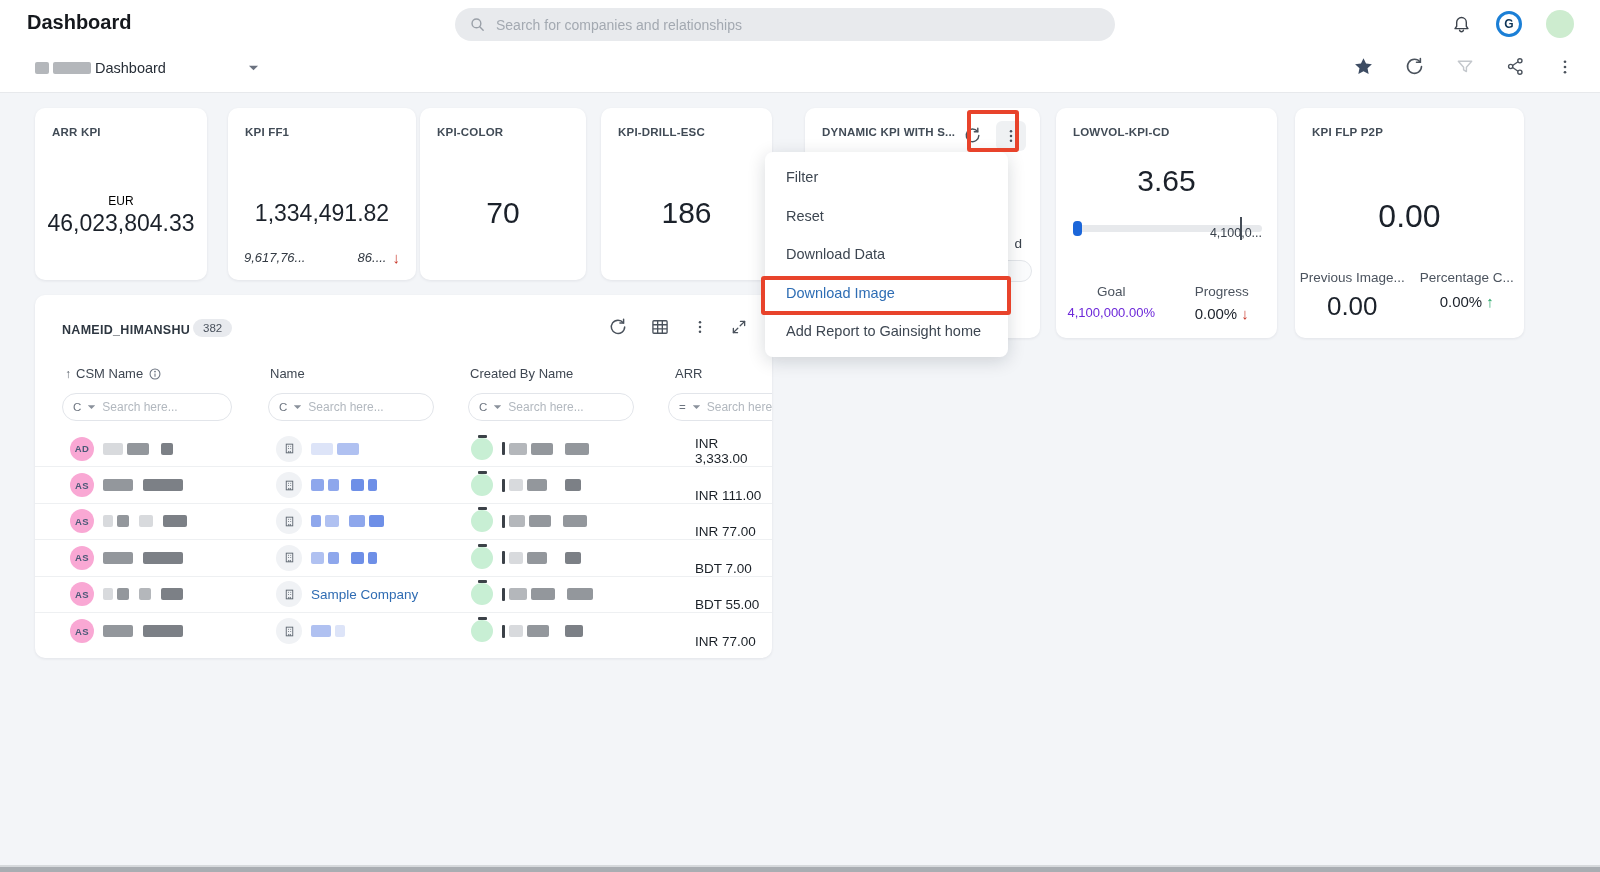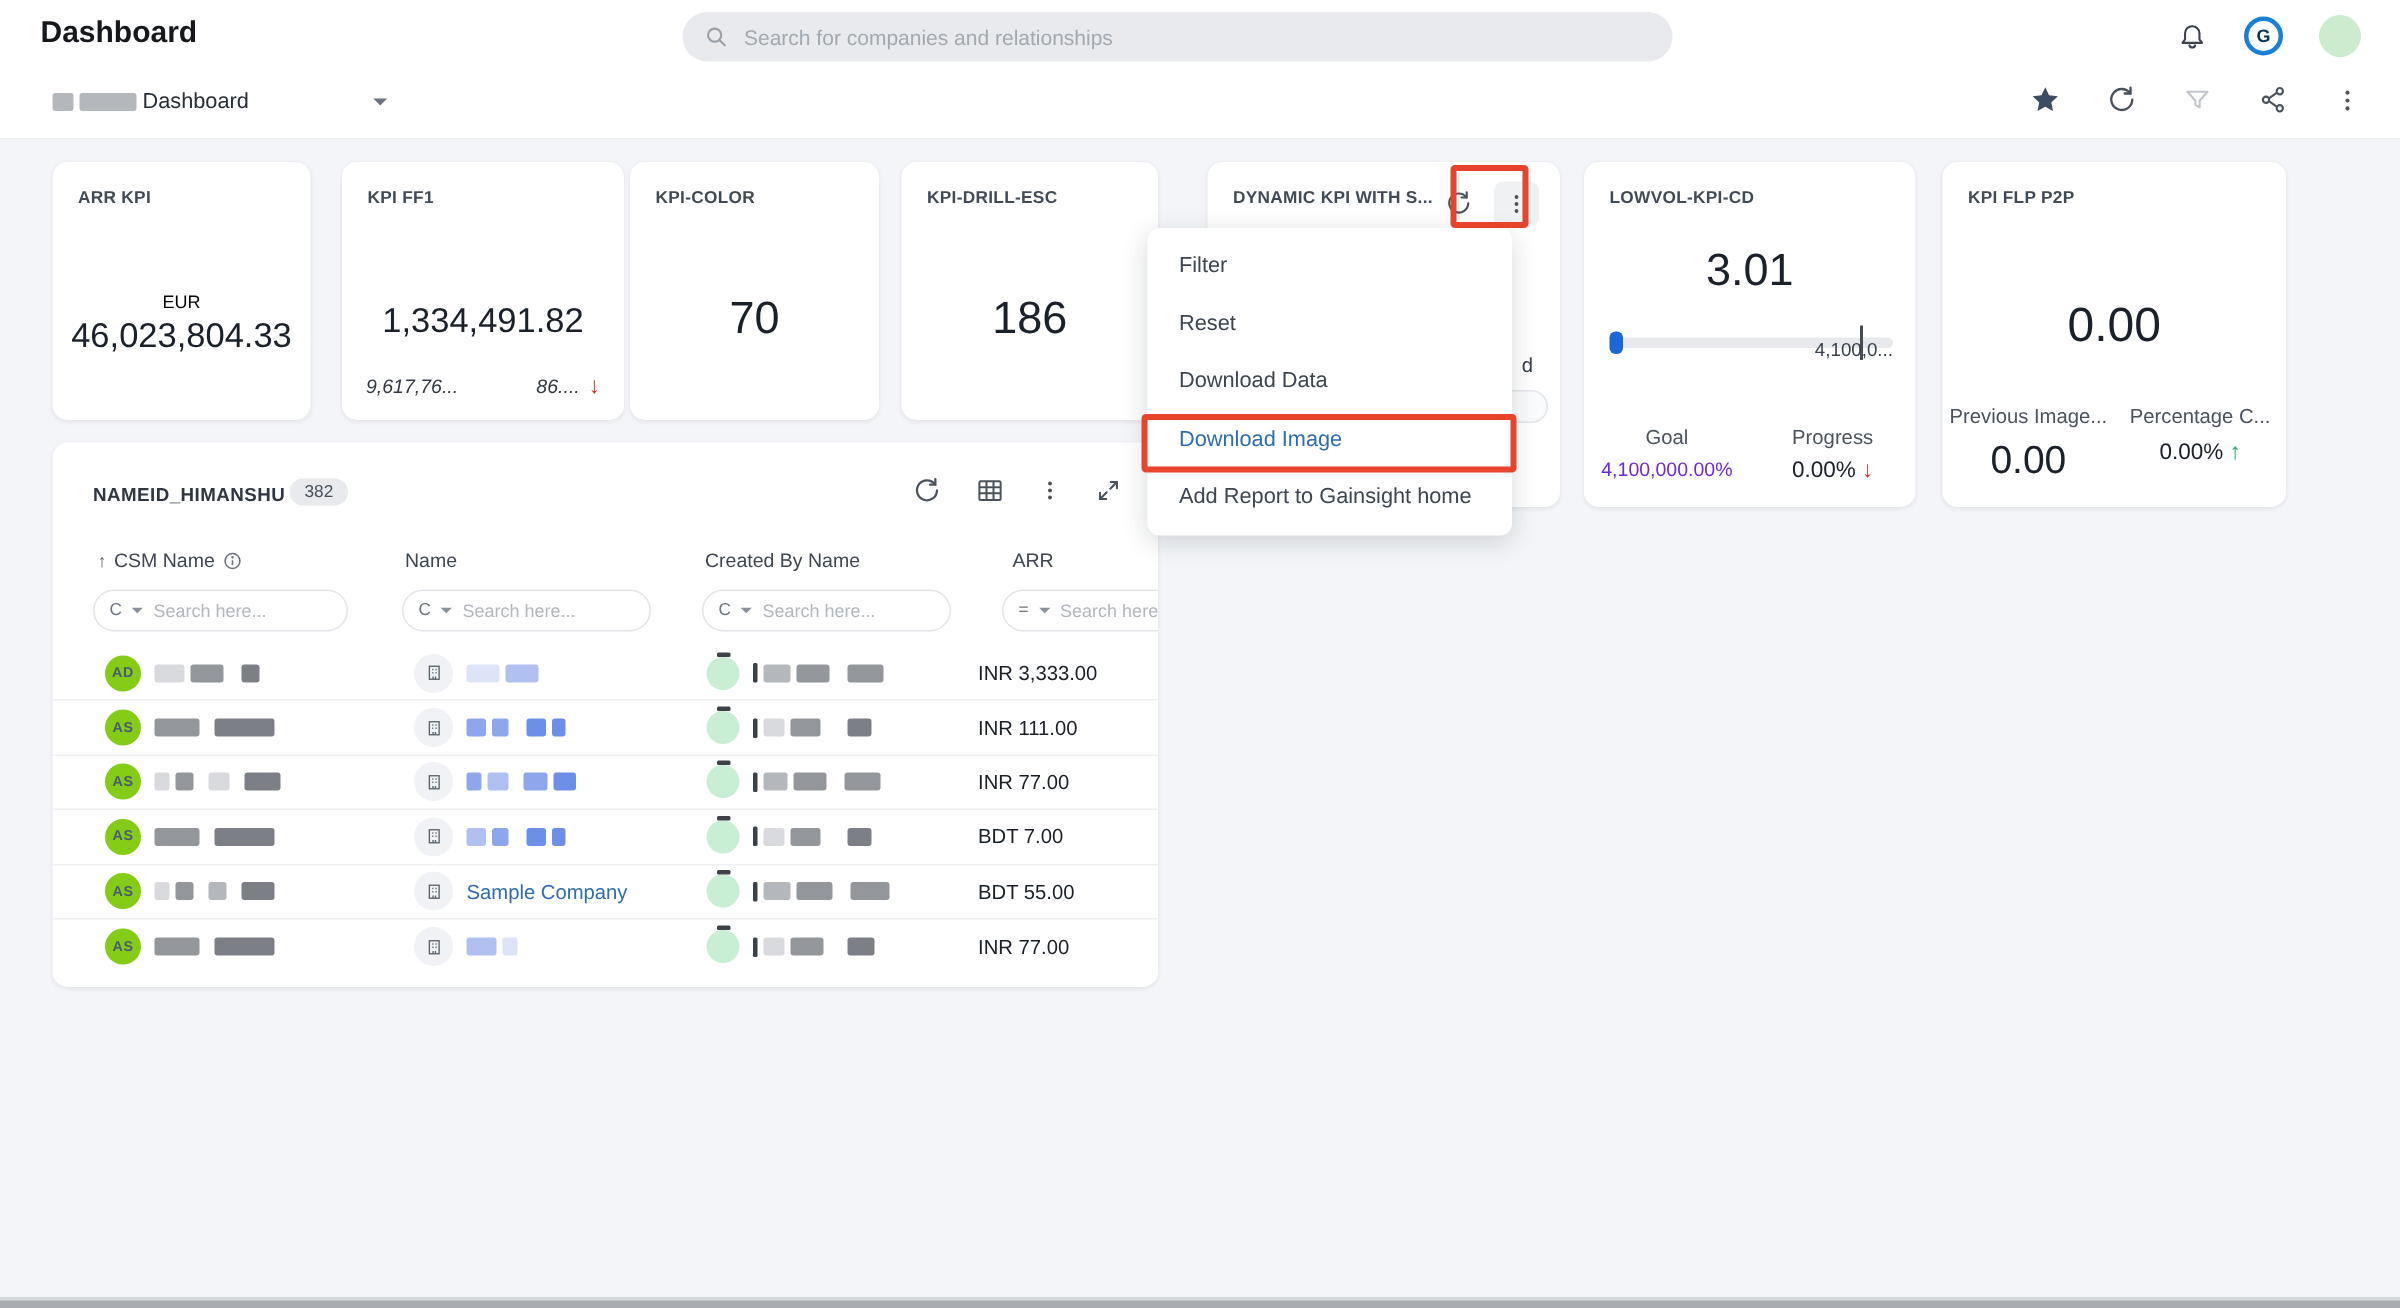--- a/index.html
+++ b/index.html
@@ -86,22 +86,22 @@
   .colhead { position: absolute; top: 71px; font-size: 13px; color: #3f4752; display: flex; align-items: center; gap: 5px; white-space: nowrap; }
   .sort-arrow { color: #5a626c; font-size: 12px; }
   .fpill { position: absolute; top: 98px; height: 28px; border: 1px solid #e2e5ea; border-radius: 14px; background: #fff;
            display: flex; align-items: center; padding: 0 10px; gap: 6px; cursor: text; }
   .fpill .op { font-size: 11.5px; color: #6d7580; }
   .fpill .ph { font-size: 12px; color: #b2b8bf; white-space: nowrap; }
   .rows { position: absolute; left: 0; right: 0; top: 136px; }
   .trow { position: relative; height: 36.4px; border-bottom: 1px solid #eef0f2; }
   .trow:last-child { border-bottom: none; }
   .cell { position: absolute; top: 0; height: 100%; display: flex; align-items: center; }
-  .cell-csm { left: 35px; } .cell-name { left: 241px; } .cell-created { left: 436px; } .cell-arr { left: 617px; }
-  .av { width: 24px; height: 24px; border-radius: 50%; background: #84cc16; color: #4a5a77; font-size: 9.5px; font-weight: 700;
+  .cell-csm { left: 35px; } .cell-name { left: 241px; } .cell-created { left: 436px; } .cell-arr { left: 660px; align-items: flex-end; }
+  .av { width: 24px; height: 24px; border-radius: 50%; background: #f9a8d4; color: #4a5a77; font-size: 9.5px; font-weight: 700;
         display: flex; align-items: center; justify-content: center; letter-spacing: .4px; margin-right: 9px; flex: none; }
   .bldg { width: 26px; height: 26px; border-radius: 50%; background: #f0f2f5; display: flex; align-items: center; justify-content: center;
           margin-right: 9px; flex: none; color: #5d6670; }
   .gav { position: relative; width: 22px; height: 22px; border-radius: 50%; background: #c8efd4; margin-right: 9px; flex: none; }
   .gav::before { content: ""; position: absolute; top: -3px; left: 7px; width: 9px; height: 3px; background: #3c4248; border-radius: 1px; }
   .dtick { display: inline-block; width: 3px; height: 13px; background: #3b4148; border-radius: 1px; margin-right: 4px; vertical-align: middle; }
   .arrval { font-size: 13.5px; color: #1a2027; }
   .name-link { font-size: 13.5px; color: #2f6cb3; cursor: pointer; }
 
   
@@ -232,21 +232,21 @@
           <circle cx="12" cy="12" r="1.9"></circle>
           <circle cx="12" cy="19" r="1.9"></circle>
         </svg>
     </span>
     <span class="peek-d">d</span>
     <span class="peek-pill"></span>
   </div>
 
   <div class="card c6">
     <div class="ctitle">LOWVOL-KPI-CD</div>
-    <div class="center bigval" style="top:56px">3.01</div>
+    <div class="center bigval" style="top:56px">3.65</div>
     <div class="slider">
       <span class="thumb"></span>
       <span class="tick"></span>
     </div>
     <div class="slider-label">4,100,0...</div>
     <div class="duo">
       <div>
         <div class="lab">Goal</div>
         <div class="val-sm">4,100,000.00%</div>
       </div>

